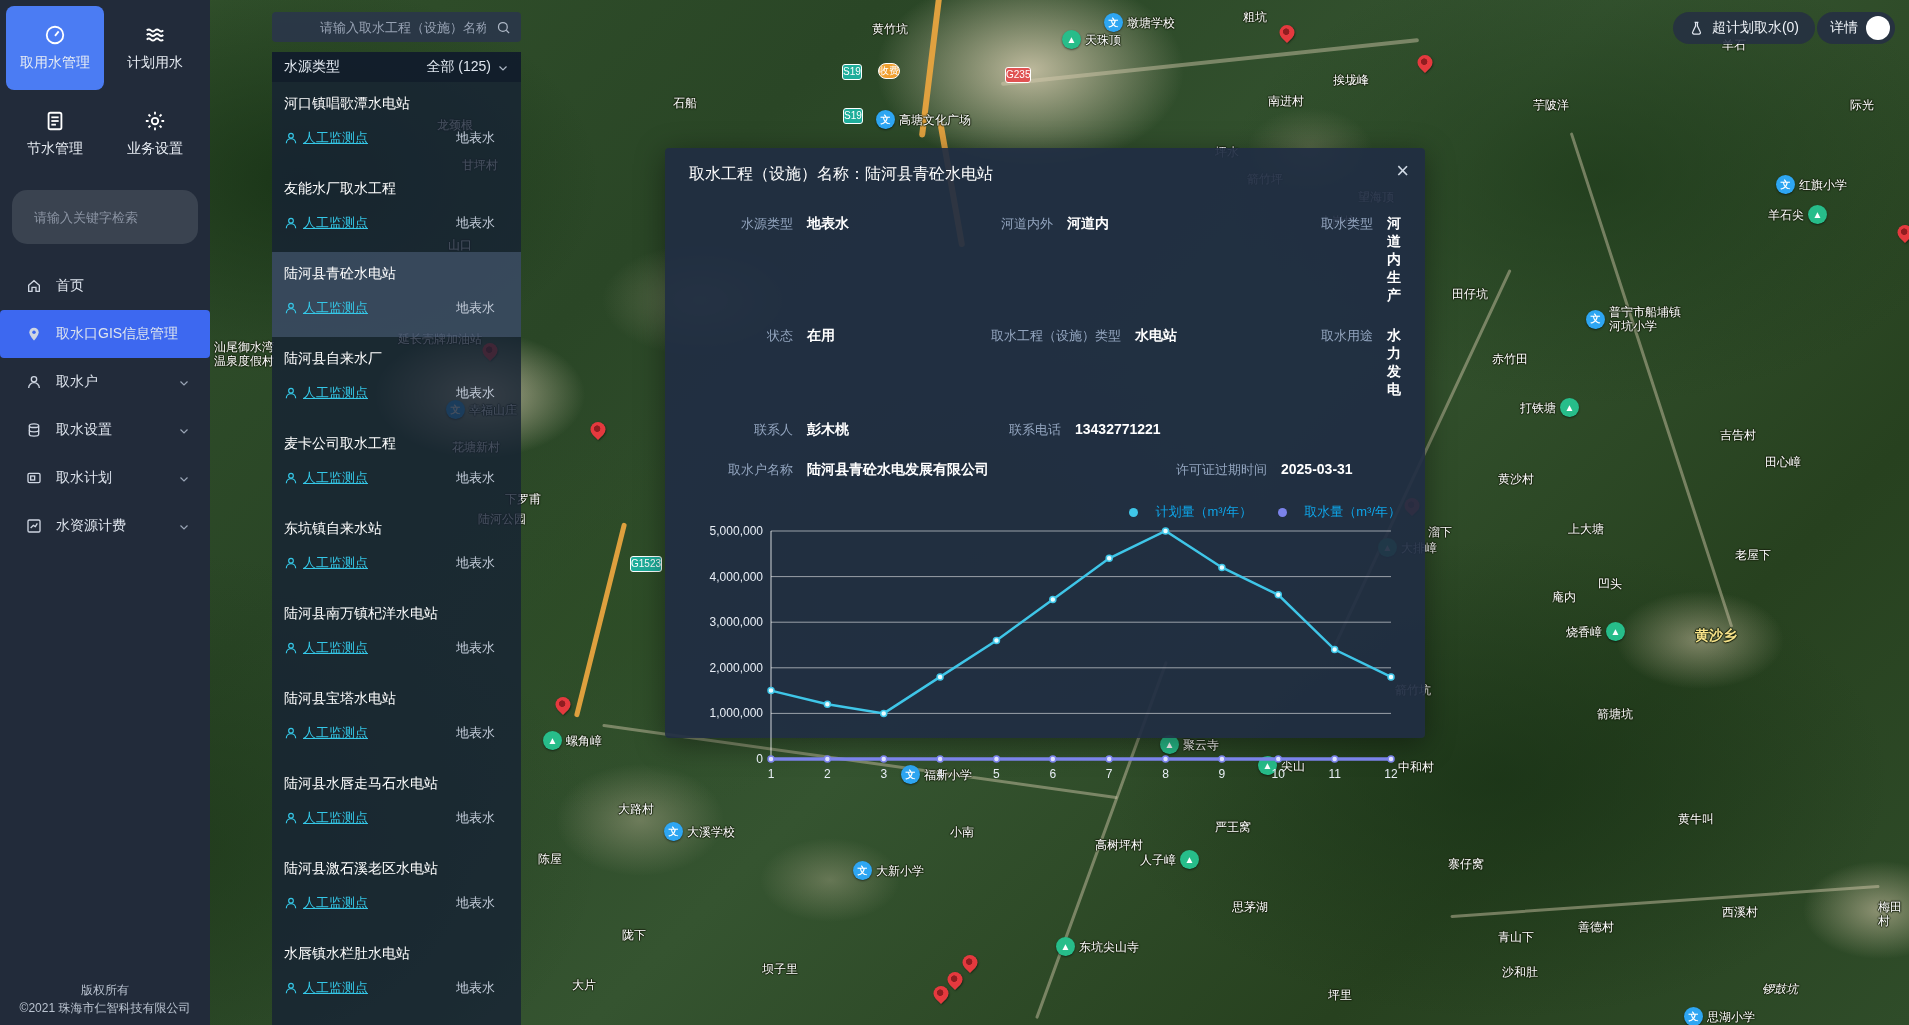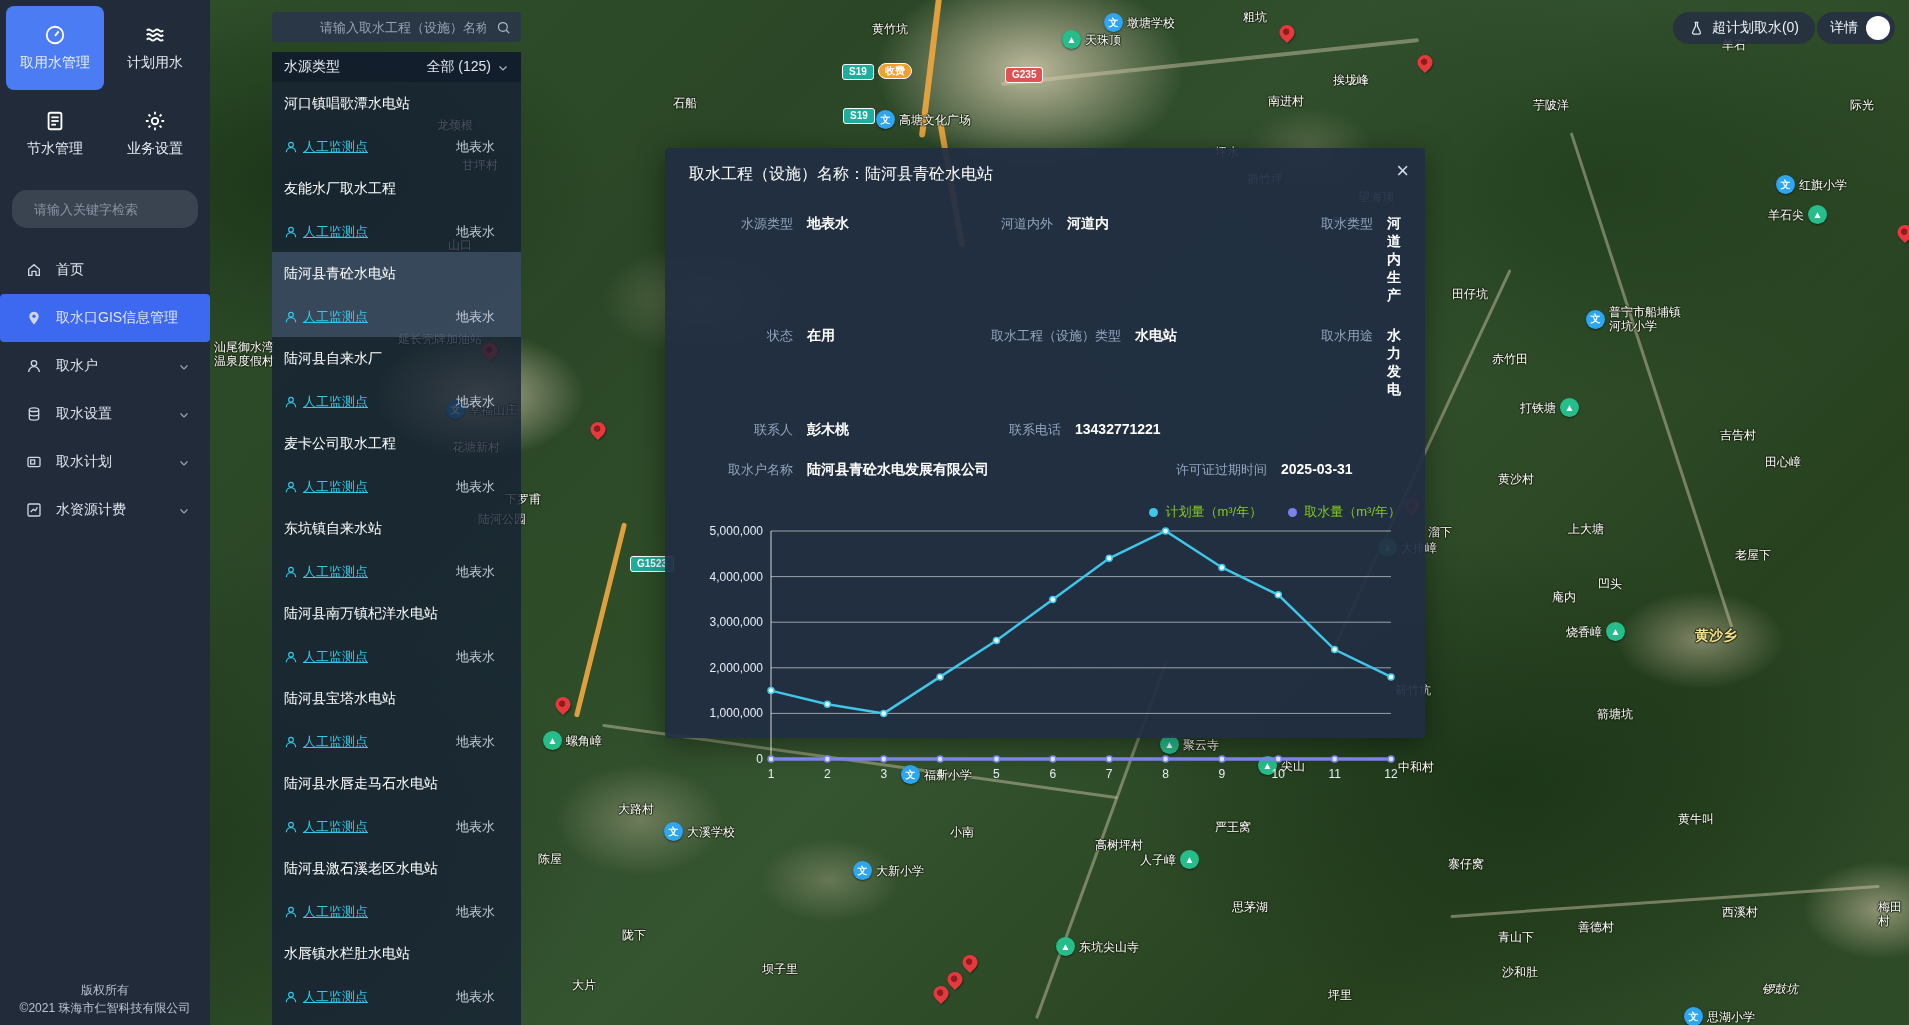--- a/index.html
+++ b/index.html
@@ -39,36 +39,36 @@
     color:#fff;font-size:10px;flex:0 0 auto;position:relative;box-shadow:0 1px 2px rgba(0,0,0,.5);}
   .pinround::after{content:"";position:absolute;left:50%;bottom:-4px;transform:translateX(-50%);
     border:4px solid transparent;border-top:5px solid currentColor;}
   .pinround.green{background:#27bd8a;color:#27bd8a;}
   .pinround.blue{background:#2ea6f2;color:#2ea6f2;}
   .pinround span{color:#fff;font-size:10px;font-weight:bold;text-shadow:none;}
   .redpin{position:absolute;width:15px;height:15px;z-index:3;
     background:radial-gradient(circle at 50% 42%, #8f1d20 0 3px, #e5393e 3.5px);
     border-radius:50% 50% 50% 0;transform:translate(-50%,-100%) rotate(-45deg);
     box-shadow:0 1px 2px rgba(0,0,0,.55);}
-  .badge{position:absolute;z-index:2;font-size:10px;font-weight:bold;color:#fff;
-    padding:1px 6px;border-radius:3px;border:1px solid #fff;line-height:12px;}
+  .badge{position:absolute;z-index:2;font-size:10px;font-weight:normal;color:#fff;
+    padding:1px 0;border-radius:3px;border:1px solid #fff;line-height:12px;}
   .badge.prov{background:#1fae9b;}
   .badge.nat{background:#e05252;}
   .badge.toll{background:#f0a030;border-radius:8px;border-color:#fff;}
 
   
   #sidebar{position:absolute;left:0;top:0;width:210px;height:1025px;background:#222b3a;z-index:10;}
   #modules{display:grid;grid-template-columns:1fr 1fr;padding:6px 6px 2px 6px;gap:2px;}
   .module{height:84px;display:flex;flex-direction:column;align-items:center;justify-content:center;
     color:#e8edf4;border-radius:8px;cursor:pointer;}
   .module.active{background:#4b7cf3;}
   .module .mlabel{font-size:14px;margin-top:8px;}
   .micon{width:22px;height:22px;color:#fff;}
   #side-search{margin:12px 12px 0 12px;height:30px;background:#3a4350;border-radius:15px;
-    display:flex;align-items:center;padding:4px 12px;gap:8px;color:#8b94a3;}
+    display:flex;align-items:center;padding:12px 12px;gap:8px;color:#8b94a3;}
   #side-search input{background:transparent;border:0;outline:none;color:#cfd6df;font-size:13px;width:100%;}
   #side-search input::placeholder{color:#8b94a3;}
   #menu{margin-top:18px;}
   .mitem{height:48px;display:flex;align-items:center;gap:14px;padding:0 20px 0 26px;color:#dfe5ee;
     font-size:14px;cursor:pointer;position:relative;}
   .mitem.active{background:#3d68f0;border-radius:4px;}
   .mitem .iw{width:16px;height:16px;color:#cfd6e2;flex:0 0 auto;}
   .mitem .chev{margin-left:auto;width:12px;height:12px;color:#9aa5b5;}
   #side-footer{position:absolute;bottom:8px;left:0;right:0;text-align:center;color:#b9c2cf;font-size:12px;line-height:18px;}
 
@@ -80,21 +80,21 @@
   #panel-search input::placeholder{color:#97a2b3;}
   #panel-search .iw{width:15px;height:15px;color:#aeb8c6;flex:0 0 auto;}
   #panel-body{position:absolute;left:4px;right:4px;top:52px;bottom:0;background:rgba(23,34,53,.8);}
   #panel-header{height:30px;background:rgba(12,22,38,.55);display:flex;align-items:center;
     padding:0 12px;color:#e6ecf4;font-size:14px;}
   #panel-header .fval{margin-left:auto;display:flex;align-items:center;gap:6px;color:#dfe6ef;cursor:pointer;}
   #panel-header .chev{width:12px;height:12px;color:#aeb8c6;}
   .litem{padding:13px 12px 14px 12px;height:58px;box-sizing:content-box;cursor:pointer;}
   .litem.selected{background:rgba(88,108,138,.48);}
   .litem .lname{color:#fff;font-size:14px;}
-  .litem .lsub{display:flex;align-items:flex-end;margin-top:25px;}
+  .litem .lsub{display:flex;align-items:flex-end;margin-top:16px;}
   .litem .tag{color:#35c8e8;font-size:13px;text-decoration:underline;display:flex;align-items:center;gap:5px;}
   .litem .tag .iw{width:14px;height:14px;}
   .litem .wtype{margin-left:auto;color:#c2cbd8;font-size:13px;padding-right:14px;}
 
   
   #over-plan{position:absolute;top:12px;right:94px;height:32px;background:rgba(38,48,66,.88);
     border-radius:16px;display:flex;align-items:center;gap:8px;padding:0 16px;color:#eef2f7;
     font-size:14px;z-index:8;cursor:pointer;}
   #over-plan .iw{width:15px;height:15px;color:#dfe5ee;}
   #detail-toggle{position:absolute;top:12px;right:14px;height:32px;background:rgba(38,48,66,.9);
@@ -114,21 +114,21 @@
   .pair .val{color:#fff;font-size:14px;font-weight:bold;}
   .pair.p1{width:268px;}
   .pair.p2{width:330px;}
   .pair.p3{flex:1;}
   .drow2 .p2 .lbl{width:172px;}
   .drow4 .p1{width:560px;}
   .drow4 .p1 .lbl{width:104px;}
   .drow4 .p2 .lbl{width:130px;}
   #chart-wrap{margin:4px 24px 0 24px;}
   #legend{display:flex;justify-content:flex-end;gap:26px;align-items:center;height:22px;}
-  .lg{display:flex;align-items:center;gap:7px;color:#84cc16;font-size:13px;}
+  .lg{display:flex;align-items:center;gap:17px;color:#0ea5e9;font-size:13px;}
   .lg .dot{width:9px;height:9px;border-radius:50%;}
   #chart-svg{display:block;}
 </style>
 </head>
 <body>
 
 <div id="stage">
 
   <div id="map">
     <div class="road orange" style="left:928px;top:-12px;width:6px;height:150px;transform:rotate(7deg);"></div>

